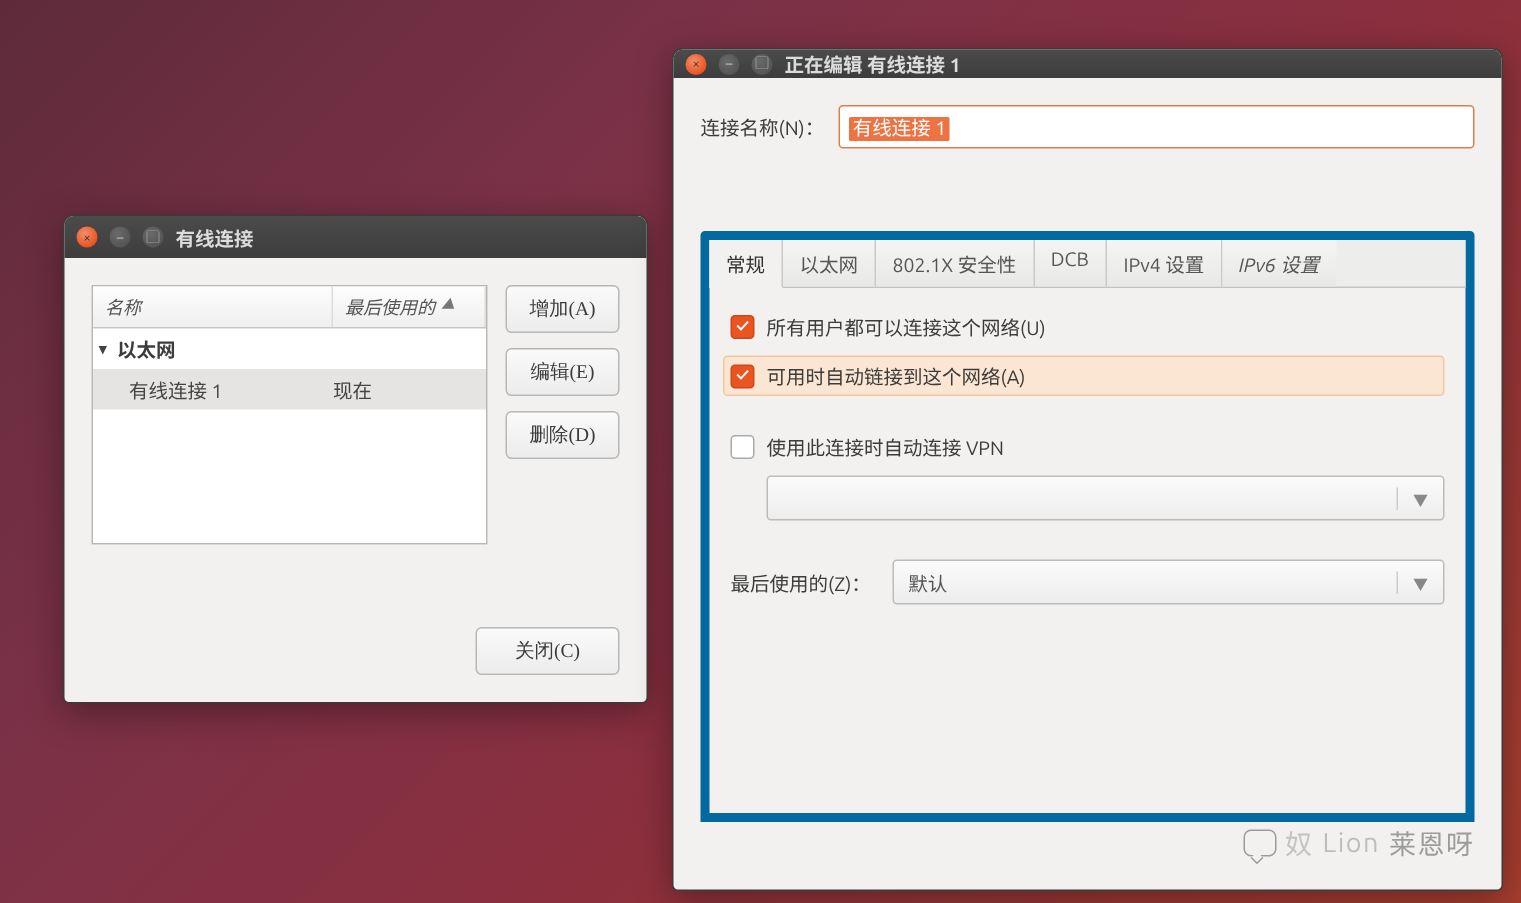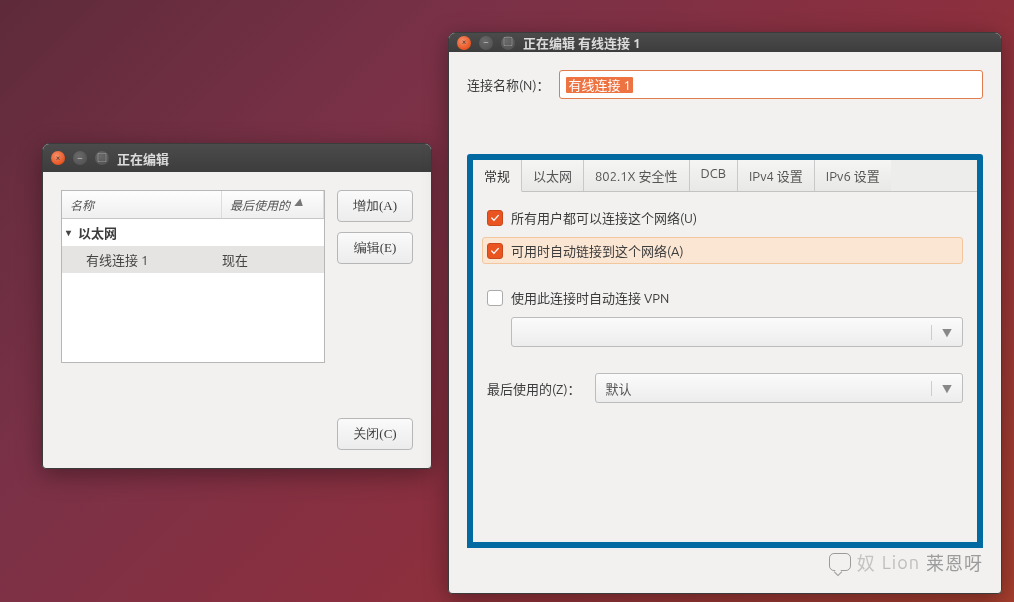--- a/index.html
+++ b/index.html
@@ -92,21 +92,21 @@
     background: linear-gradient(#fafafa,#ececec);
     border: 1px solid #b7b7b7;
     border-radius: 4px;
     padding: 6px 0;
     text-align: center;
     font-size: 13px;
     cursor: pointer;
     font-family: Liberation Serif, serif;
   }
   #win1 .footer { display: flex; justify-content: flex-end; margin-top: 14px; }
-  #win1 .footer .btn { width: 76px; }
+  #win1 .footer .btn { width: 96px; }
 
   
   #win2 { left: 448px; top: 32px; width: 554px; height: 562px; }
   #win2 .row-name { display:flex; align-items:center; gap: 10px; margin-bottom: 14px; }
   .text-input {
     flex:1;
     border: 1px solid #e07c4d;
     border-radius: 3px;
     padding: 4px 6px;
     font-size: 13px;
@@ -126,21 +126,21 @@
     color:#555; font-size:13px;
     cursor: pointer;
     background: linear-gradient(#f5f5f4,#e8e8e7);
   }
   .tab.active {
     background: #f2f1f0;
     border-bottom: 1px solid #f2f1f0;
     margin-bottom: -1px;
     color:#333;
   }
-  .tab:last-child { border-right: none; }
+  .tab:last-child { border-right: none; font-style: italic; }
   .tab-page { padding: 16px 14px 20px 14px; min-height: 350px; }
   .chk-row { display:flex; align-items:center; gap:8px; margin-bottom: 10px; }
   .chk {
     width: 16px; height: 16px; border: 1px solid #aaa; border-radius: 3px;
     display:flex; align-items:center; justify-content:center;
     background: #fff; cursor: pointer; flex-shrink: 0;
   }
   .chk.checked {
     background: #e95420; border-color: #c9491c;
   }
@@ -179,21 +179,21 @@
   }
 </style>
 </head>
 <body>
 
 <div class="window" id="win1">
   <div class="titlebar">
     <span class="winbtn wb-close">×</span>
     <span class="winbtn wb-min">–</span>
     <span class="winbtn wb-max">▢</span>
-    <span class="titlebar-title">正在编辑</span>
+    <span class="titlebar-title">有线连接</span>
   </div>
   <div class="win-body">
     <div class="content-row">
       <div class="list-frame">
         <div class="list-header">
           <div class="col-name">
               <span>名称</span>
             </div>
           <div class="col-last">
               <span>最后使用的</span>
@@ -207,20 +207,21 @@
           </div>
           <div class="item-row">
             <span class="iname">有线连接 1</span>
             <span>现在</span>
           </div>
         </div>
       </div>
       <div class="side-btns">
         <div class="btn">增加(A)</div>
         <div class="btn">编辑(E)</div>
+        <div class="btn">删除(D)</div>
       </div>
     </div>
     <div class="footer">
       <div class="btn">关闭(C)</div>
     </div>
   </div>
 </div>
 
 <div class="window" id="win2">
   <div class="titlebar">

